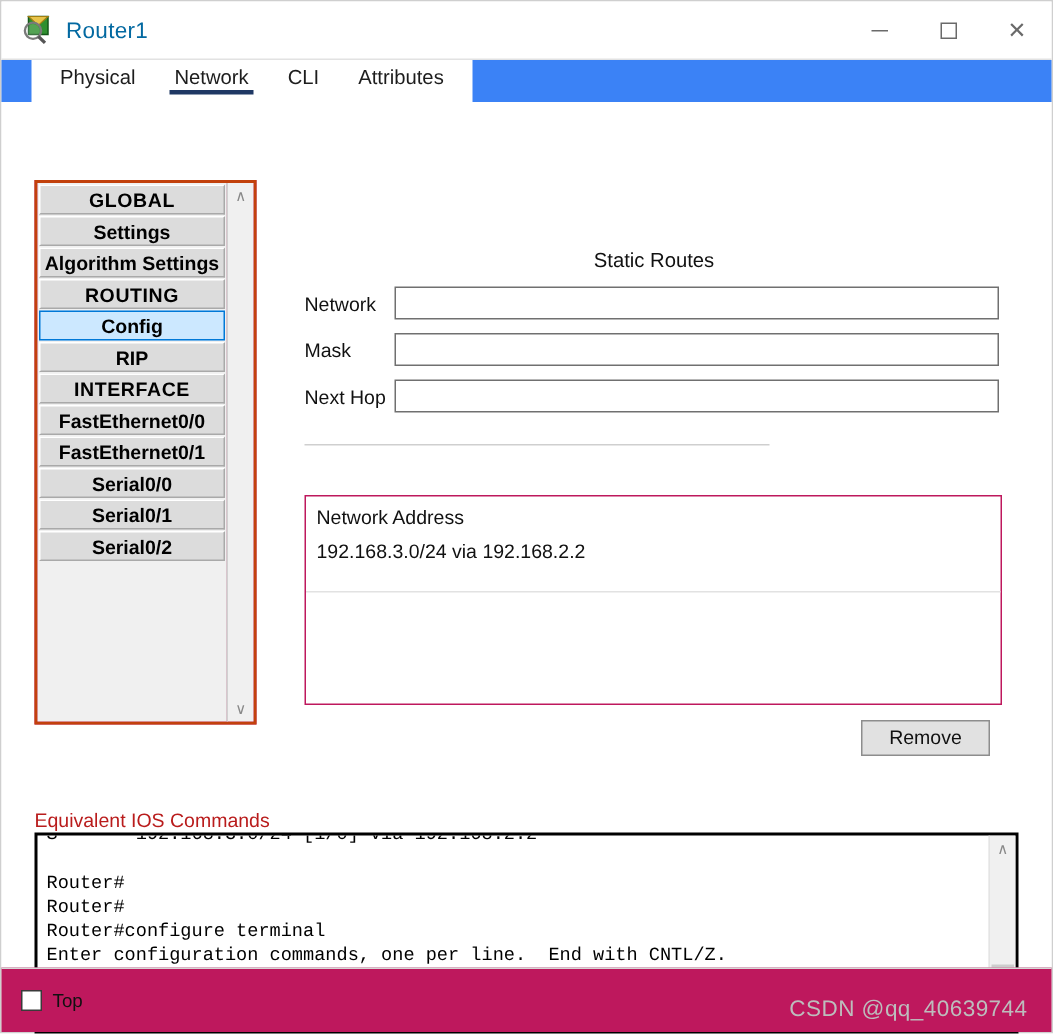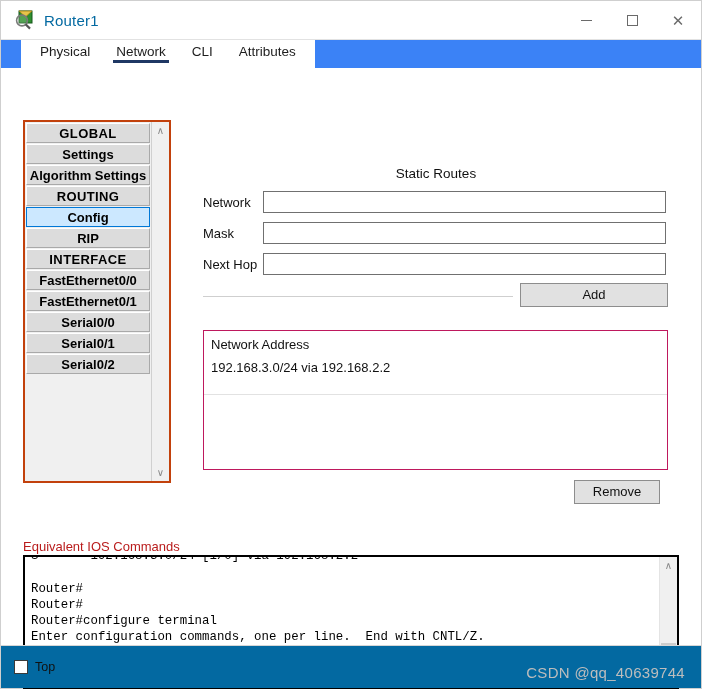--- a/index.html
+++ b/index.html
@@ -336,21 +336,21 @@
     width: 15px;
     top: 86px;
     height: 22px;
     background: #cdcdcd;
   }
 
   
   #footer {
     height: 42px;
     min-height: 42px;
-    background: #0369a1;
+    background: #be185d;
     border-top: 1px solid #d6d6d6;
     position: relative;
     display: flex;
     align-items: center;
   }
   #top-check {
     display: flex;
     align-items: center;
     margin-left: 13px;
   }
@@ -462,21 +462,20 @@
       <input class="form-input" type="text" value="" style="">
     </div>
 
     <div class="form-row" id="row-nexthop">
       <div class="form-label">Next Hop</div>
       <input class="form-input" type="text" value="" style="">
     </div>
 
     <div id="divider"></div>
 
-    <div class="gbutton" id="btn-add">Add</div>
 
     <div id="routes-box">
       <div id="routes-head">Network Address</div>
       <div class="route-row">192.168.3.0/24 via 192.168.2.2</div>
     </div>
 
     <div class="gbutton" id="btn-remove">Remove</div>
 
     <div id="ios-label">Equivalent IOS Commands</div>
     <div id="ios-box">

